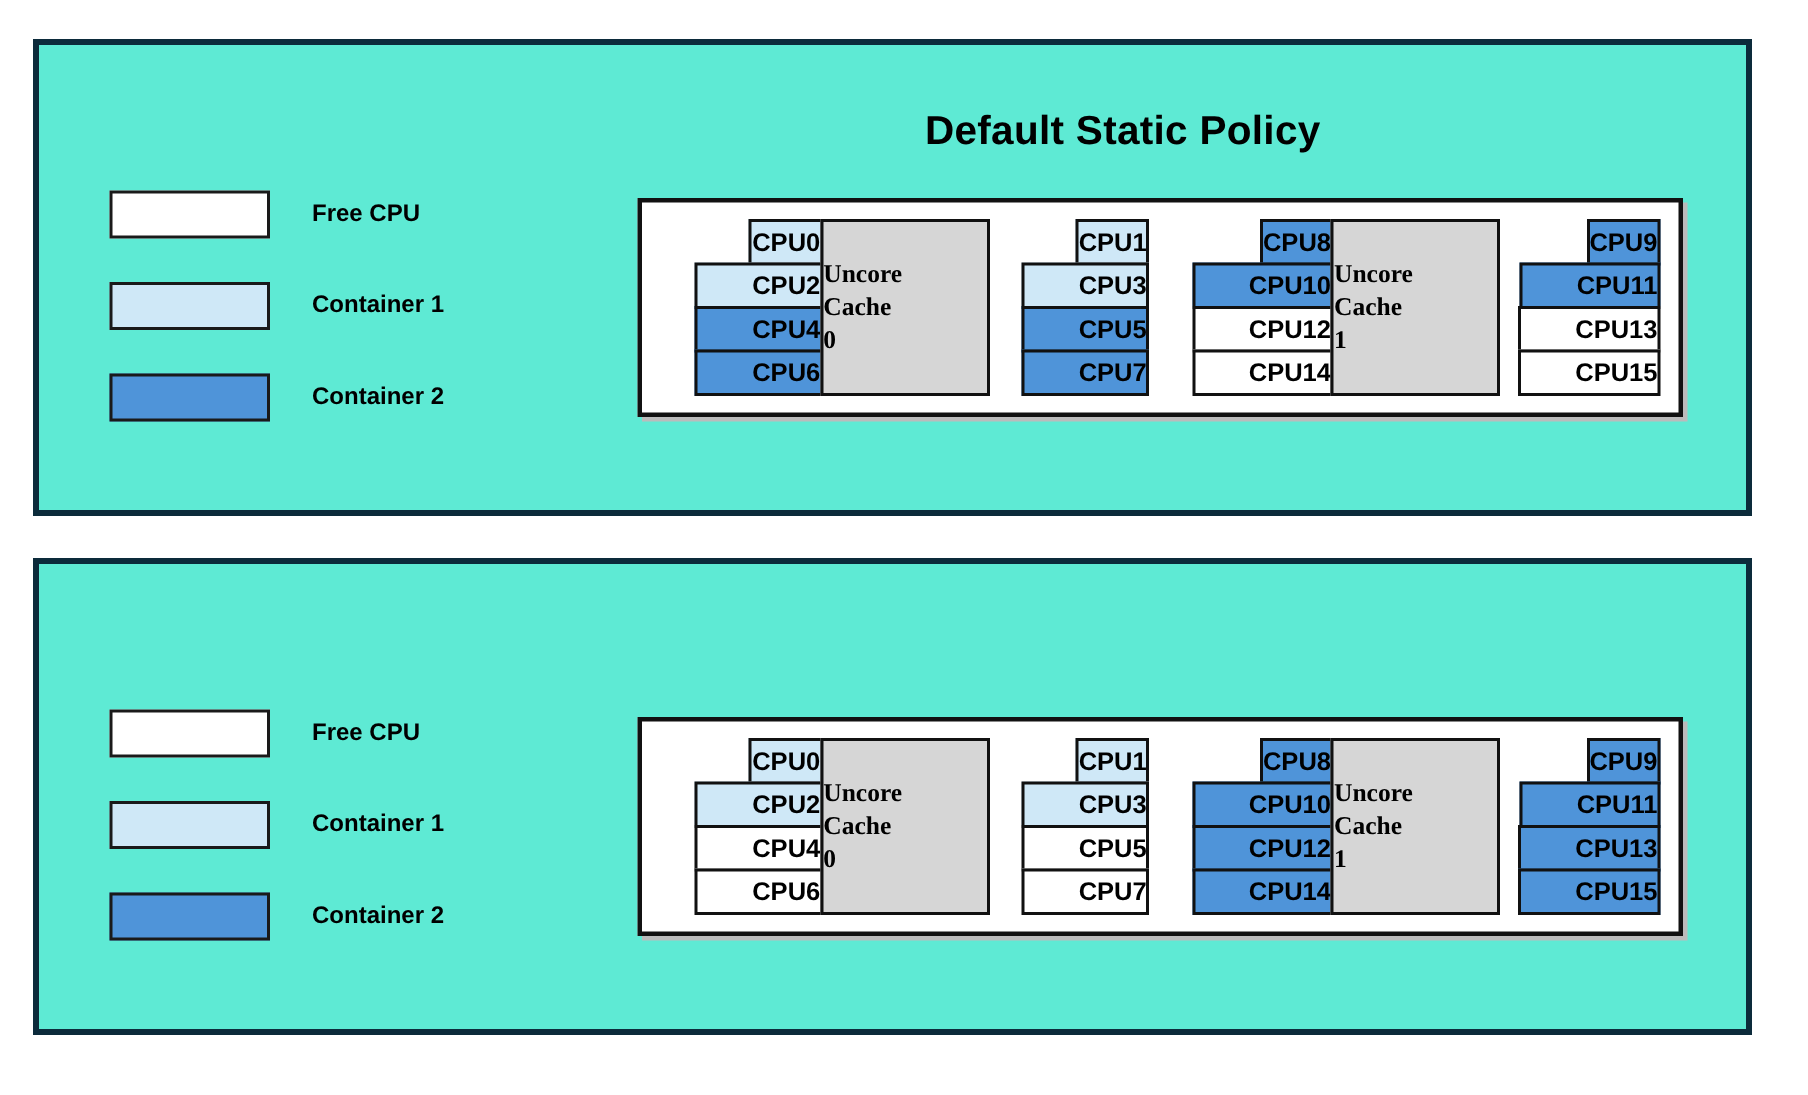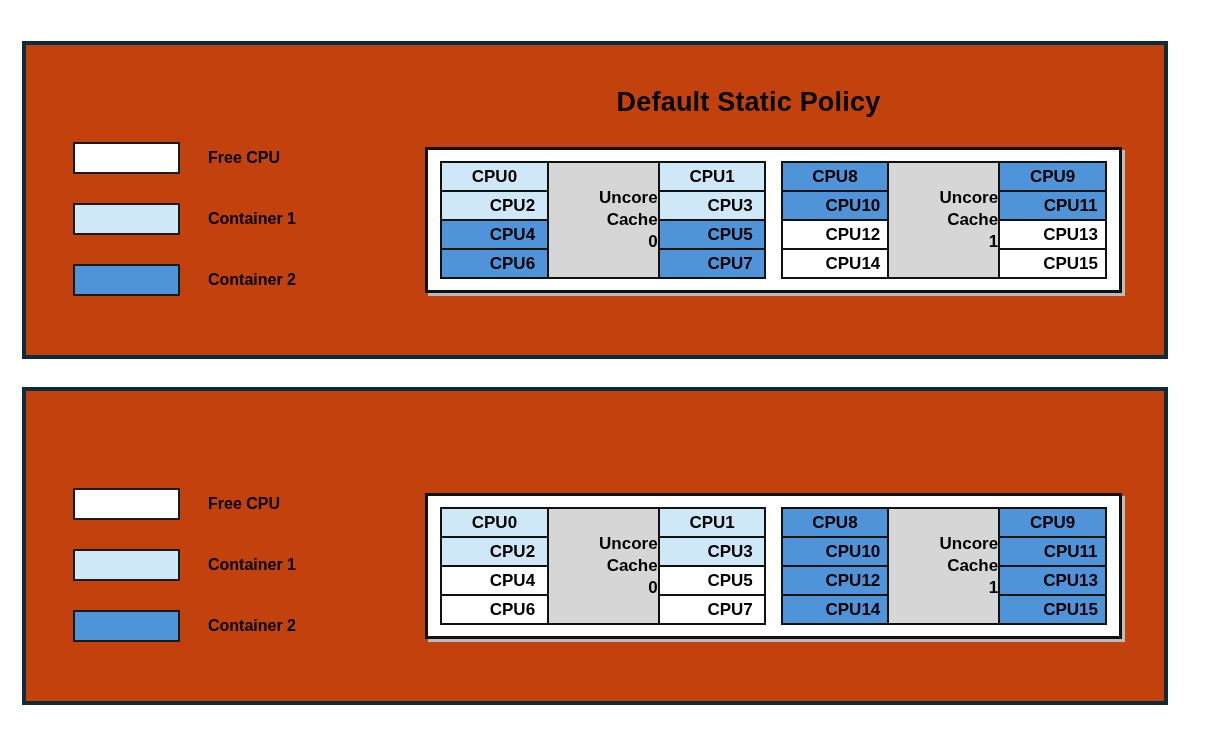--- a/index.html
+++ b/index.html
@@ -7,21 +7,21 @@
     --uncore:#d6d6d6; --panelBorder:#0c2b3b; --cellBorder:#111111;
   }
   *{box-sizing:border-box; margin:0; padding:0;}
   html,body{background:#ffffff;}
   body{
     width:1205px; height:730px; position:relative;
     font-family:"Liberation Sans", sans-serif; color:#000;
   }
   .panel{
     position:absolute; left:22px; width:1146px; height:318px;
-    border:4px solid var(--panelBorder); background:#c2410c;margin-top:15px;
+    border:4px solid var(--panelBorder); background:#5eead4;
   }
   .panel.p0{top:26px;}
   .panel.p1{top:372px;}
   .panel-title{
     position:absolute; font-weight:bold; font-size:27px; line-height:1.15;
     text-align:center; white-space:nowrap; letter-spacing:0.2px;
   }
   .p0 .panel-title{left:374px; top:42px; width:697px;}
   .p1 .panel-title{left:318px; top:40px; width:698px;}
   .legend{position:absolute; left:47px; top:97px;}
@@ -30,32 +30,32 @@
     width:107px; height:32px; border:2px solid #1a1a1a; flex:0 0 auto;
   }
   .legend-label{font-weight:bold; font-size:16px; white-space:nowrap;}
   .diagram{
     position:absolute; left:399px; top:102px; width:697px; height:146px;
     border:3px solid var(--cellBorder); background:#fff;
     box-shadow:3px 3px 0 #bbbbbb;
     display:flex; gap:14px; padding:11px 12px;
   }
   .uncore-group{flex:1 1 0; display:flex; align-items:stretch; min-width:0;}
-  .cpu-col{flex:1 1 0; display:flex; flex-direction:column; min-width:0;}
+  .cpu-col{flex:1 1 0; display:flex; flex-direction:column; min-width:0;align-items:flex-end;}
   .cpu-cell{
     flex:1 1 0; border:2px solid var(--cellBorder);
     display:flex; align-items:center; justify-content:center;
     font-weight:bold; font-size:17px; white-space:nowrap;
   }
   .cpu-col .cpu-cell + .cpu-cell{margin-top:-2px;padding-left:36px;}
   .uncore-block{
     flex:1 1 0; border:2px solid var(--cellBorder); background:var(--uncore);
     margin-left:-2px; margin-right:-2px; z-index:1;
-    display:flex; flex-direction:column; align-items:flex-end; justify-content:center;
-    font-weight:bold; font-size:17px; line-height:1.3; text-align:center;
+    display:flex; flex-direction:column; align-items:flex-start; justify-content:center;
+    font-weight:bold; font-size:17px; line-height:1.3; text-align:center;font-family:Liberation Serif, serif;
   }
   .cpu-cell[data-state="free"],      .legend-swatch[data-state="free"]{background:var(--free);}
   .cpu-cell[data-state="container1"],.legend-swatch[data-state="container1"]{background:var(--container1);}
   .cpu-cell[data-state="container2"],.legend-swatch[data-state="container2"]{background:var(--container2);}
 </style>
 </head>
 <body>
 
 <div class="panel p0">
   <div class="panel-title">Default Static Policy</div>

